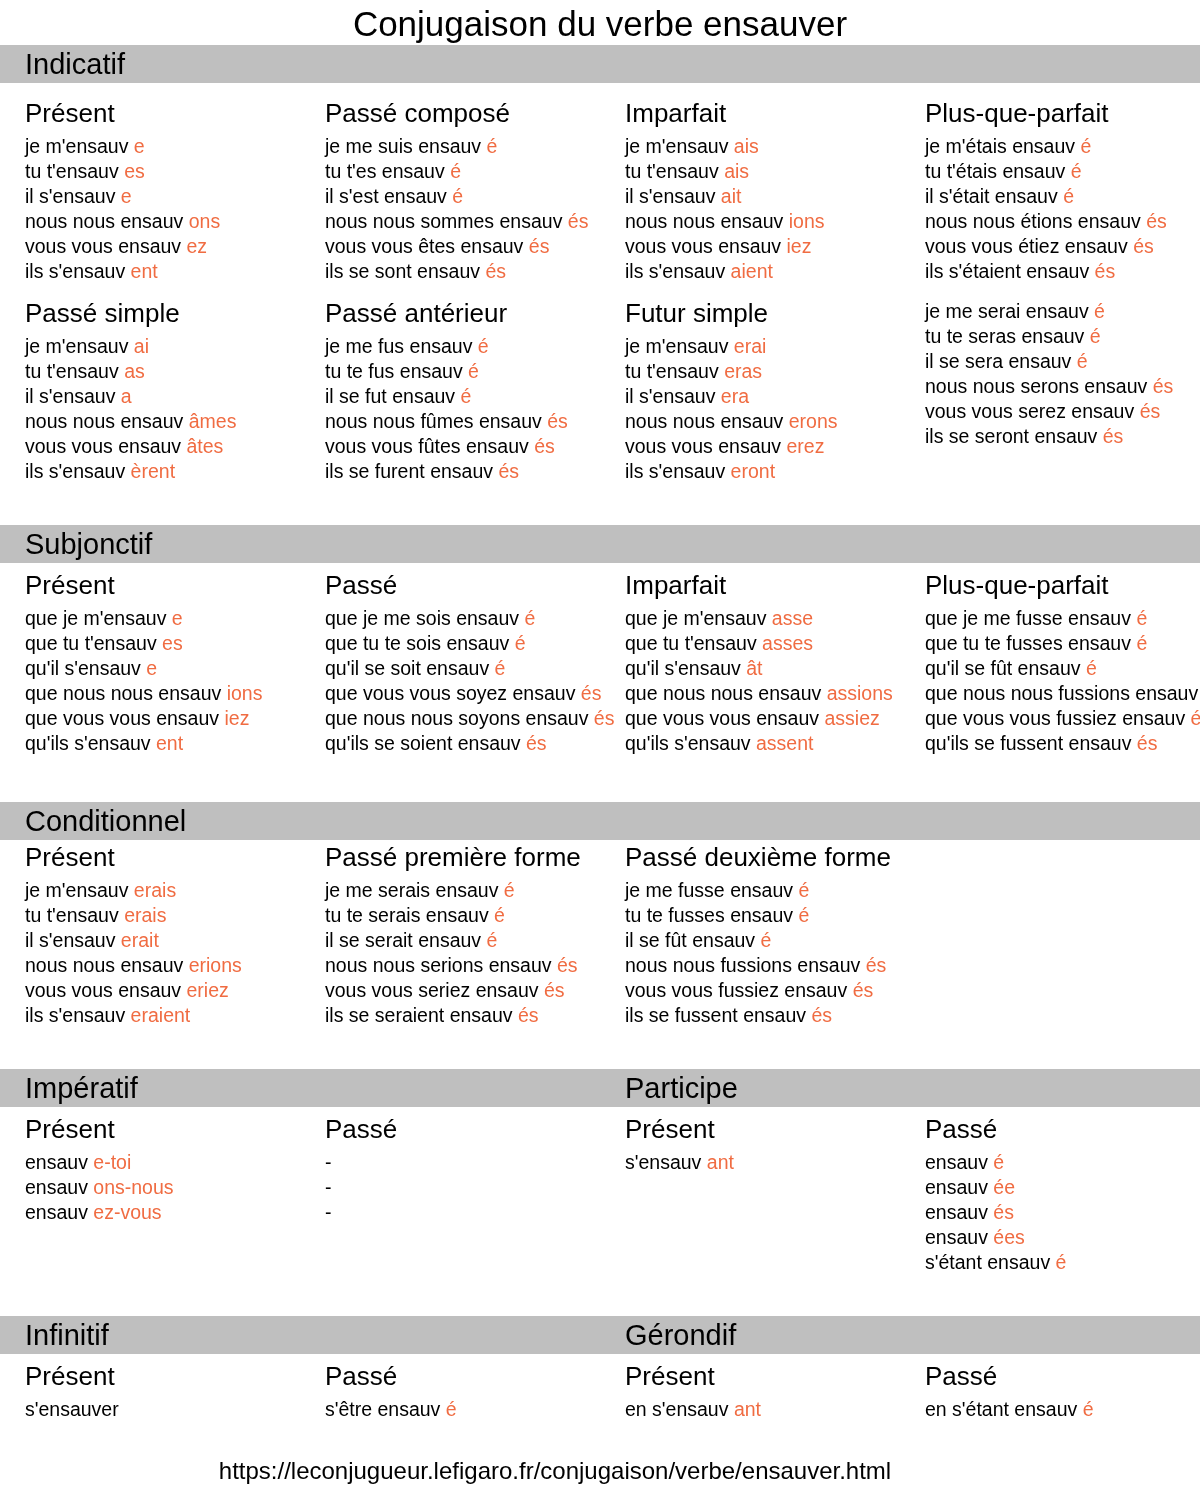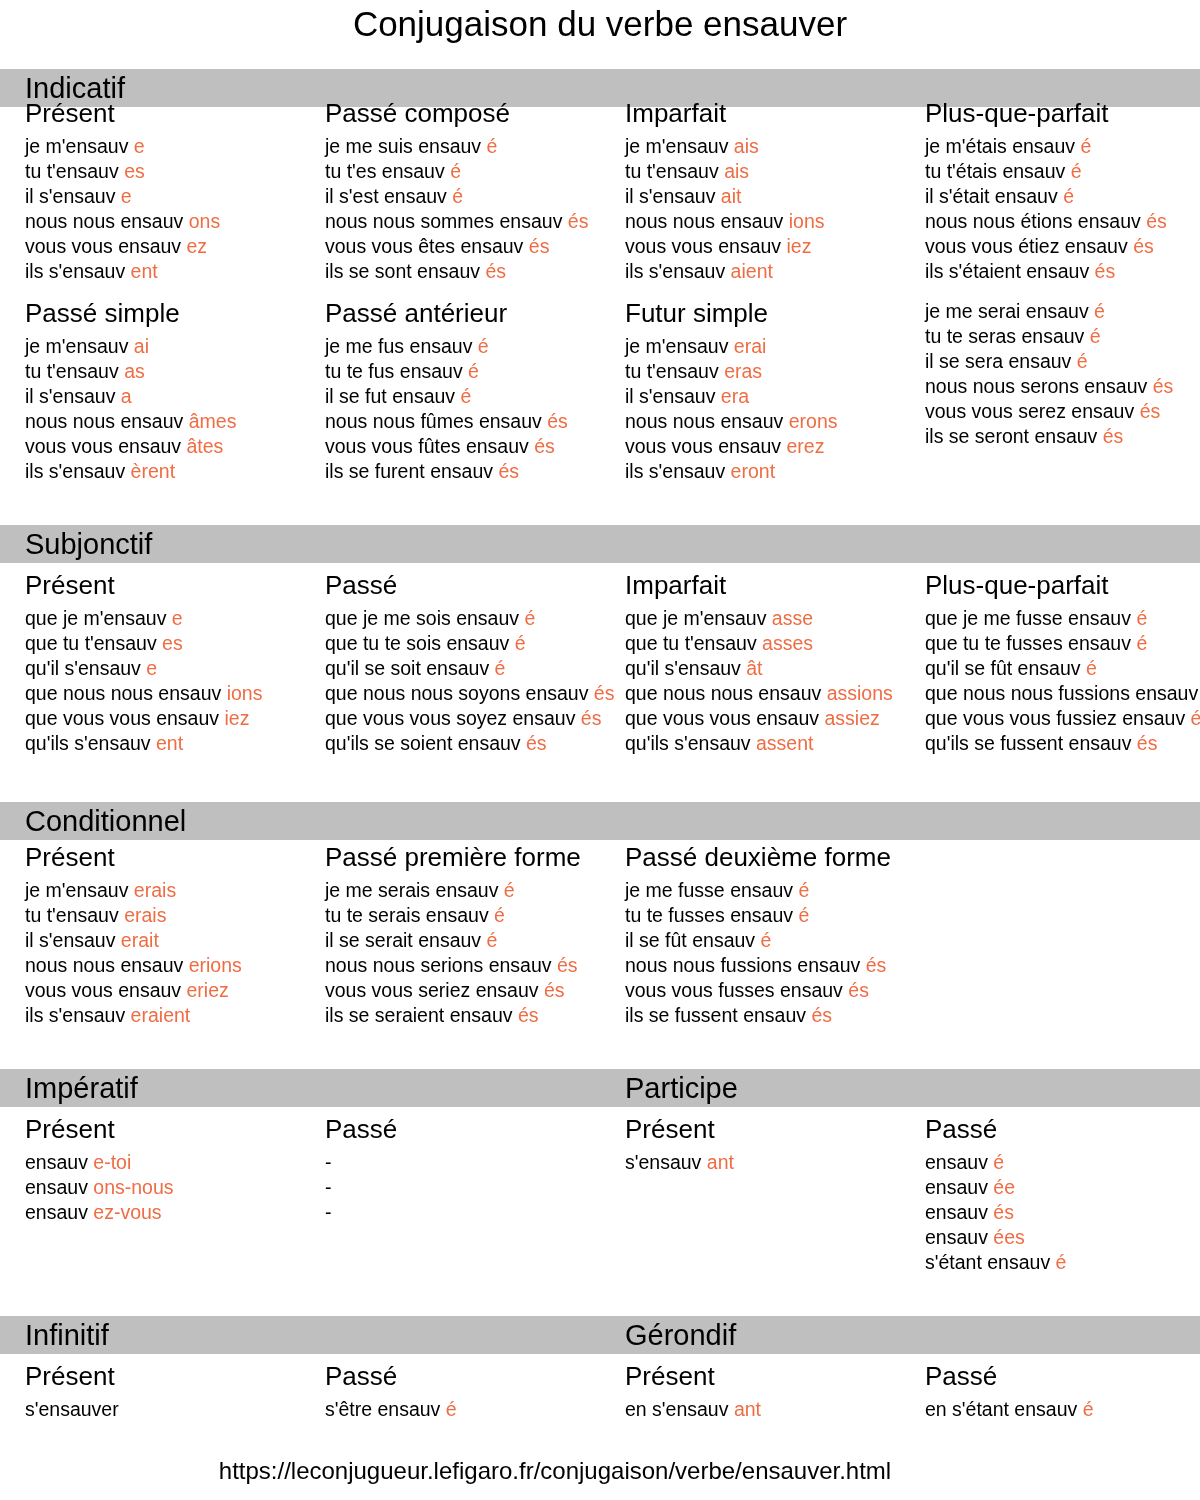--- a/index.html
+++ b/index.html
@@ -31,21 +31,21 @@
     position:absolute; top:1458px; left:0; width:1110px;
     text-align:center; font-size:24px; line-height:26px; white-space:nowrap;
   }
 </style>
 </head>
 <body>
 
 <h1 class="title">Conjugaison du verbe ensauver</h1>
 
 <div id="sections">
-    <div class="bar" style="top: 69px;">
+    <div class="bar" style="top: 45px;">
       <span class="bar-title" style="left: 25px;">Indicatif</span>
     </div>
     <div class="block" style="left: 25px; top: 99px;">
       <h3 class="tense">Présent</h3>
       <div class="line"><span class="stem">je m'ensauv </span><span class="ending">e</span></div>
       <div class="line"><span class="stem">tu t'ensauv </span><span class="ending">es</span></div>
       <div class="line"><span class="stem">il s'ensauv </span><span class="ending">e</span></div>
       <div class="line"><span class="stem">nous nous ensauv </span><span class="ending">ons</span></div>
       <div class="line"><span class="stem">vous vous ensauv </span><span class="ending">ez</span></div>
       <div class="line"><span class="stem">ils s'ensauv </span><span class="ending">ent</span></div>
@@ -122,22 +122,22 @@
       <div class="line"><span class="stem">qu'il s'ensauv </span><span class="ending">e</span></div>
       <div class="line"><span class="stem">que nous nous ensauv </span><span class="ending">ions</span></div>
       <div class="line"><span class="stem">que vous vous ensauv </span><span class="ending">iez</span></div>
       <div class="line"><span class="stem">qu'ils s'ensauv </span><span class="ending">ent</span></div>
     </div>
     <div class="block" style="left: 325px; top: 571px;">
       <h3 class="tense">Passé</h3>
       <div class="line"><span class="stem">que je me sois ensauv </span><span class="ending">é</span></div>
       <div class="line"><span class="stem">que tu te sois ensauv </span><span class="ending">é</span></div>
       <div class="line"><span class="stem">qu'il se soit ensauv </span><span class="ending">é</span></div>
+      <div class="line"><span class="stem">que vous vous soyez ensauv </span><span class="ending">és</span></div>
       <div class="line"><span class="stem">que nous nous soyons ensauv </span><span class="ending">és</span></div>
-      <div class="line"><span class="stem">que vous vous soyez ensauv </span><span class="ending">és</span></div>
       <div class="line"><span class="stem">qu'ils se soient ensauv </span><span class="ending">és</span></div>
     </div>
     <div class="block" style="left: 625px; top: 571px;">
       <h3 class="tense">Imparfait</h3>
       <div class="line"><span class="stem">que je m'ensauv </span><span class="ending">asse</span></div>
       <div class="line"><span class="stem">que tu t'ensauv </span><span class="ending">asses</span></div>
       <div class="line"><span class="stem">qu'il s'ensauv </span><span class="ending">ât</span></div>
       <div class="line"><span class="stem">que nous nous ensauv </span><span class="ending">assions</span></div>
       <div class="line"><span class="stem">que vous vous ensauv </span><span class="ending">assiez</span></div>
       <div class="line"><span class="stem">qu'ils s'ensauv </span><span class="ending">assent</span></div>
@@ -171,21 +171,21 @@
       <div class="line"><span class="stem">nous nous serions ensauv </span><span class="ending">és</span></div>
       <div class="line"><span class="stem">vous vous seriez ensauv </span><span class="ending">és</span></div>
       <div class="line"><span class="stem">ils se seraient ensauv </span><span class="ending">és</span></div>
     </div>
     <div class="block" style="left: 625px; top: 843px;">
       <h3 class="tense">Passé deuxième forme</h3>
       <div class="line"><span class="stem">je me fusse ensauv </span><span class="ending">é</span></div>
       <div class="line"><span class="stem">tu te fusses ensauv </span><span class="ending">é</span></div>
       <div class="line"><span class="stem">il se fût ensauv </span><span class="ending">é</span></div>
       <div class="line"><span class="stem">nous nous fussions ensauv </span><span class="ending">és</span></div>
-      <div class="line"><span class="stem">vous vous fusses ensauv </span><span class="ending">és</span></div>
+      <div class="line"><span class="stem">vous vous fussiez ensauv </span><span class="ending">és</span></div>
       <div class="line"><span class="stem">ils se fussent ensauv </span><span class="ending">és</span></div>
     </div>
     <div class="bar" style="top: 1069px; padding-left: 37px;">
       <span class="bar-title" style="left: 25px;">Impératif</span>
       <span class="bar-title" style="left: 625px;">Participe</span>
     </div>
     <div class="block" style="left: 25px; top: 1115px;">
       <h3 class="tense">Présent</h3>
       <div class="line"><span class="stem">ensauv </span><span class="ending">e-toi</span></div>
       <div class="line"><span class="stem">ensauv </span><span class="ending">ons-nous</span></div>

